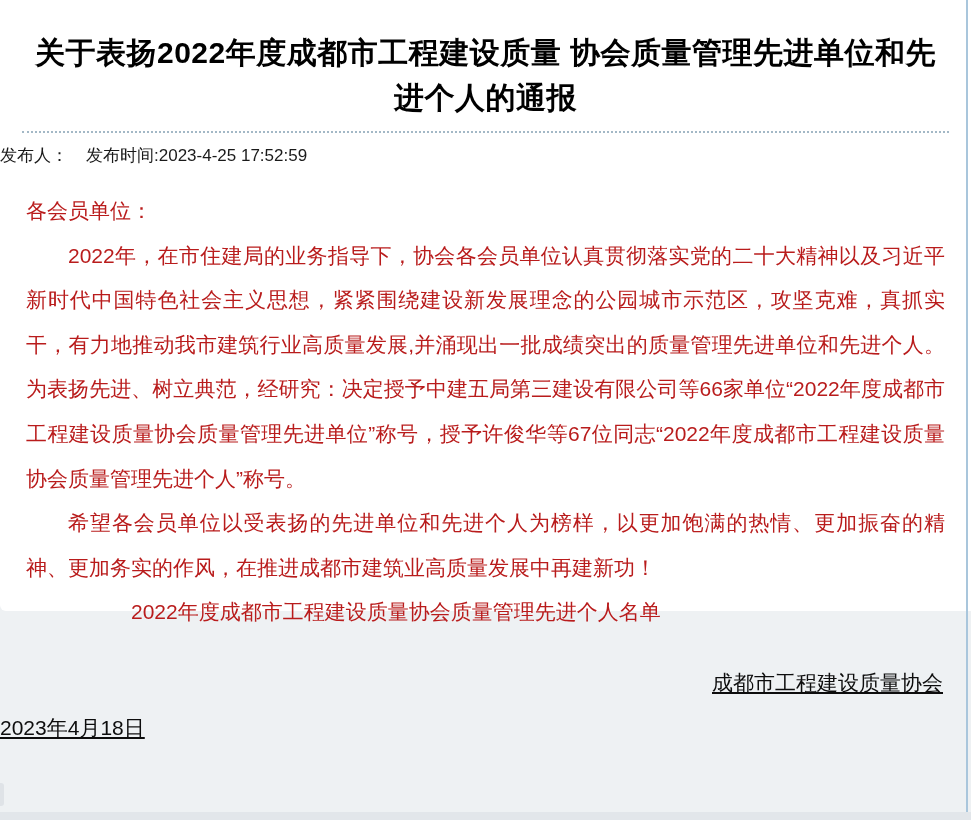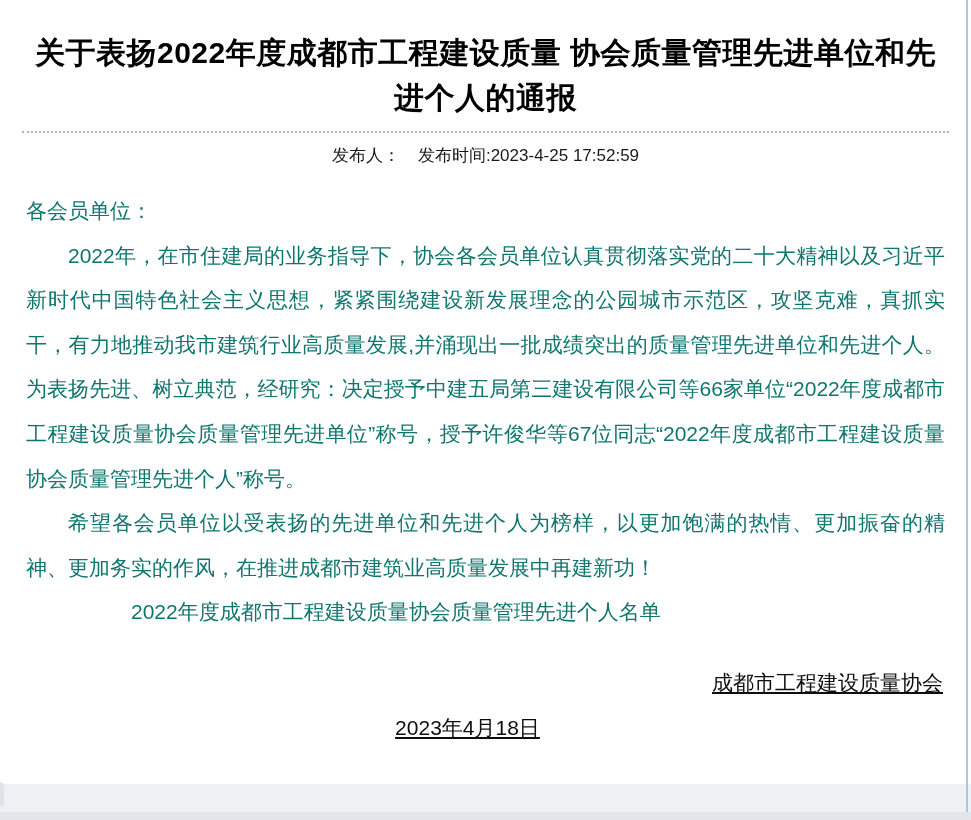--- a/index.html
+++ b/index.html
@@ -12,21 +12,21 @@
     background: #eef1f3;
     font-family: "Liberation Sans", "DejaVu Sans", sans-serif;
     position: relative;
     overflow: hidden;
   }
   .panel {
     position: absolute;
     left: 0;
     top: 0;
     width: 971px;
-    height: 784px;
+    height: 611px;
     background: #ffffff;
     border-radius: 0 0 0 6px;
   }
   .right-border {
     position: absolute;
     left: 966px;
     top: 0;
     width: 2px;
     height: 812px;
     background: #a9c6dc;
@@ -57,33 +57,32 @@
     line-height: 45px;
     letter-spacing: 0.5px;
   }
   .divider {
     margin: 11px 22px 0 22px;
     border-top: 2px dotted #a3b8c6;
     height: 0;
   }
   .meta-line {
     margin-top: 12px;
-    text-align: center;
     font-size: 17px;
     color: #1a1a1a;
     line-height: 22px;
   }
   .meta-line .gap {
     display: inline-block;
     width: 18px;
   }
   .doc-body {
     margin: 22px 26px 0 26px;
     font-size: 21px;
-    color: #0f766e;
+    color: #b91c1c;
     line-height: 44.6px;
     text-align: justify;
     word-break: break-all;
   }
   .doc-body p {
     margin: 0;
     padding: 0;
   }
   p.indent {
     text-indent: 2em;
@@ -99,21 +98,21 @@
     font-size: 21px;
     color: #0d0d0d;
     line-height: 44.6px;
     text-decoration: underline;
   }
   .signature-line {
     text-align: right;
     margin-right: 28px;
   }
   .date-line {
-    text-align: center;
+    text-align: left;
     margin-right: 36px;
   }
 </style>
 </head>
 <body>
 
 <div class="panel">
 
   <h1 class="doc-title">关于表扬2022年度成都市工程建设质量 协会质量管理先进单位和先进个人的通报</h1>
 

